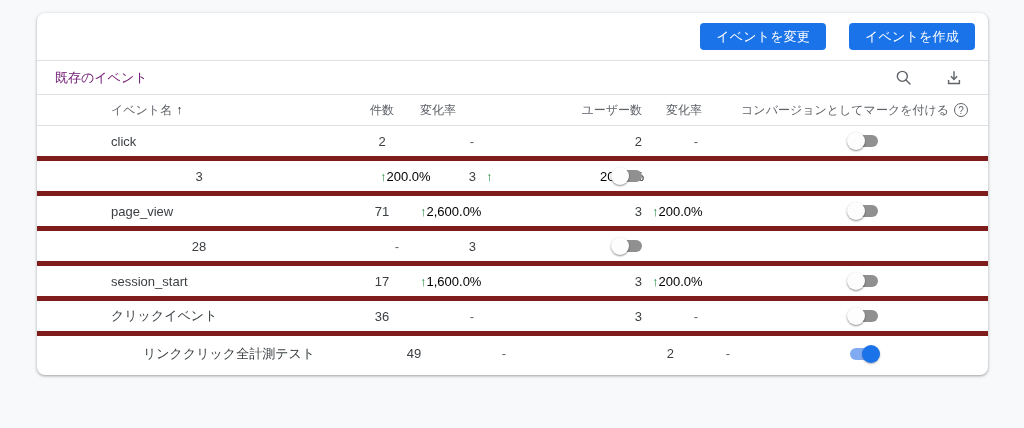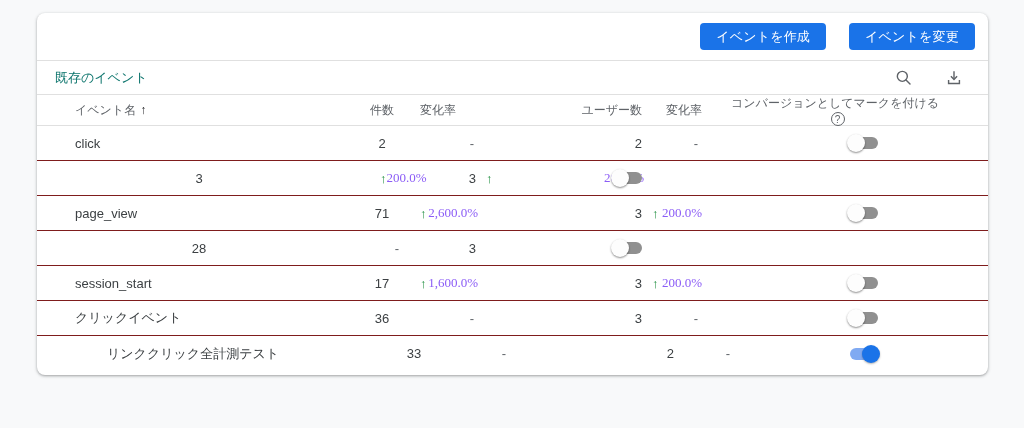--- a/index.html
+++ b/index.html
@@ -24,72 +24,72 @@
   .btn {
     background:#1a73e8; color:#fff; border:none; border-radius:4px;
     height:27px; padding:0 16px; font-size:13px; cursor:pointer;
     font-family:"Liberation Sans","DejaVu Sans",sans-serif; letter-spacing:.2px;
   }
   
   .subheader {
     height:34px; display:flex; align-items:center; justify-content:space-between;
     padding:0 24px 0 18px; border-bottom:1px solid #e0e0e0;
   }
-  .subheader-title { font-size:13px; color:#0f766e; }
+  .subheader-title { font-size:13px; color:#701a75; }
   .subheader-icons { display:flex; align-items:center; gap:30px; }
   .icon-btn { width:20px; height:20px; cursor:pointer; display:block; }
   
   .trow {
     display:grid;
     grid-template-columns:326px 40px 75px 166px 58px 1fr;
     align-items:center;
   }
   .thead { height:31px; border-bottom:1px solid #e0e0e0; font-size:12px; color:#5f6368; }
-  .cell-name   { padding-left:38px; text-align:left; }
+  .cell-name   { padding-left:38px; text-align:left;margin-left:36px; }
   .cell-count  { text-align:center; padding-right:2px; }
   .cell-change { padding-left:17px; display:flex; justify-content:space-between; align-items:center; }
   .cell-users  { text-align:right; padding-right:2px; }
   .cell-change2{ padding-left:8px; display:flex; justify-content:space-between; align-items:center; }
   .cell-conv   { display:flex; align-items:center; justify-content:flex-end; }
-  .thead .cell-conv { padding-right:20px;flex-direction:column; }
+  .thead .cell-conv { padding-right:20px; }
   .thead .cell-change2 { justify-content:flex-end; }
   .sort-arrow { margin-left:4px; color:#202124; }
   .help-circle {
     width:14px; height:14px; border:1px solid #5f6368; border-radius:50%;
     display:inline-flex; align-items:center; justify-content:center;
     font-size:10px; margin-left:5px; color:#5f6368; cursor:pointer;
   }
   
-  .row { height:35px; border-bottom:1px solid #7f1d1d; font-size:13px; color:#3c4043; }
+  .row { height:35px; border-bottom:5px solid #7f1d1d; font-size:13px; color:#3c4043; }
   .row:last-child { border-bottom:none;padding-left:32px; }
   .row .cell-conv { padding-right:108px; }
   .arrow { color:#1e8e3e; font-weight:bold; font-size:13px; }
-  .val.up { color:#8b5cf6;font-family:Liberation Serif, serif; }
+  .val.up { color:#000000; }
   .val.nochange { color:#5f6368; padding-right:4px; }
   
   .toggle { position:relative; width:33px; height:20px; cursor:pointer; flex:none; }
   .toggle .track {
     position:absolute; left:3px; top:4px; width:28px; height:12px;
     border-radius:7px; background:#909090;
   }
   .toggle .knob {
     position:absolute; left:0; top:1px; width:18px; height:18px; border-radius:50%;
     background:#fdfdfd; box-shadow:0 1px 2px rgba(0,0,0,.45);
   }
   .toggle.on .track { background:#80aaf2; }
   .toggle.on .knob  { left:15px; background:#1a73e8; box-shadow:0 1px 2px rgba(0,0,0,.3); }
 </style>
 </head>
 <body>
 
 <div class="card">
 
   <div class="toolbar">
+    <button class="btn">イベントを変更</button>
     <button class="btn">イベントを作成</button>
-    <button class="btn">イベントを変更</button>
   </div>
 
   <div class="subheader">
     <span class="subheader-title">既存のイベント</span>
     <div class="subheader-icons">
       <svg class="icon-btn" viewBox="0 0 24 24">
         <circle cx="10" cy="10" r="6" fill="none" stroke="#5f6368" stroke-width="1.7"></circle>
         <line x1="14.4" y1="14.4" x2="19.2" y2="19.2" stroke="#5f6368" stroke-width="1.7" stroke-linecap="round"></line>
       </svg>
       <svg class="icon-btn" viewBox="0 0 24 24">
@@ -233,21 +233,21 @@
     <div class="cell-conv">
       <span class="toggle">
         <span class="track"></span>
         <span class="knob"></span>
       </span>
     </div>
   </div>
 
   <div class="trow row">
     <div class="cell-name">リンククリック全計測テスト</div>
-    <div class="cell-count">33</div>
+    <div class="cell-count">49</div>
     <div class="cell-change">
       <span class="arrow"></span>
       <span class="val nochange">-</span>
     </div>
     <div class="cell-users">2</div>
     <div class="cell-change2">
       <span class="arrow"></span>
       <span class="val nochange">-</span>
     </div>
     <div class="cell-conv">

